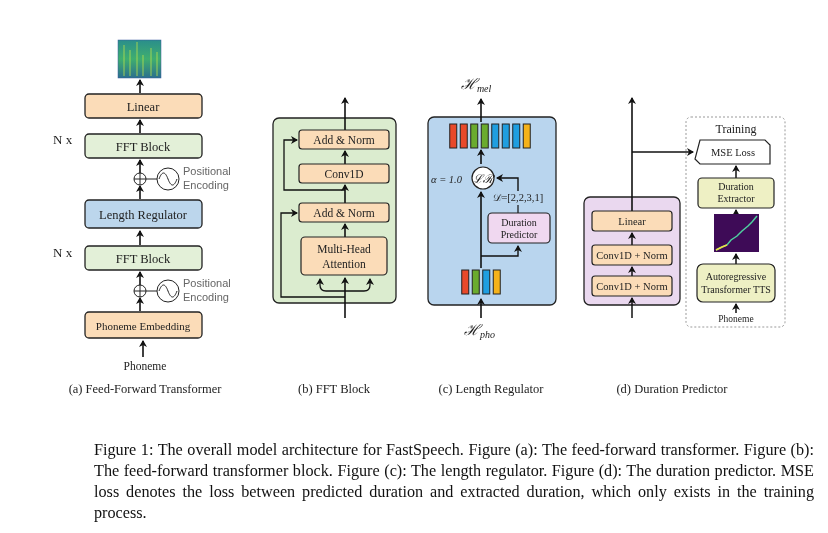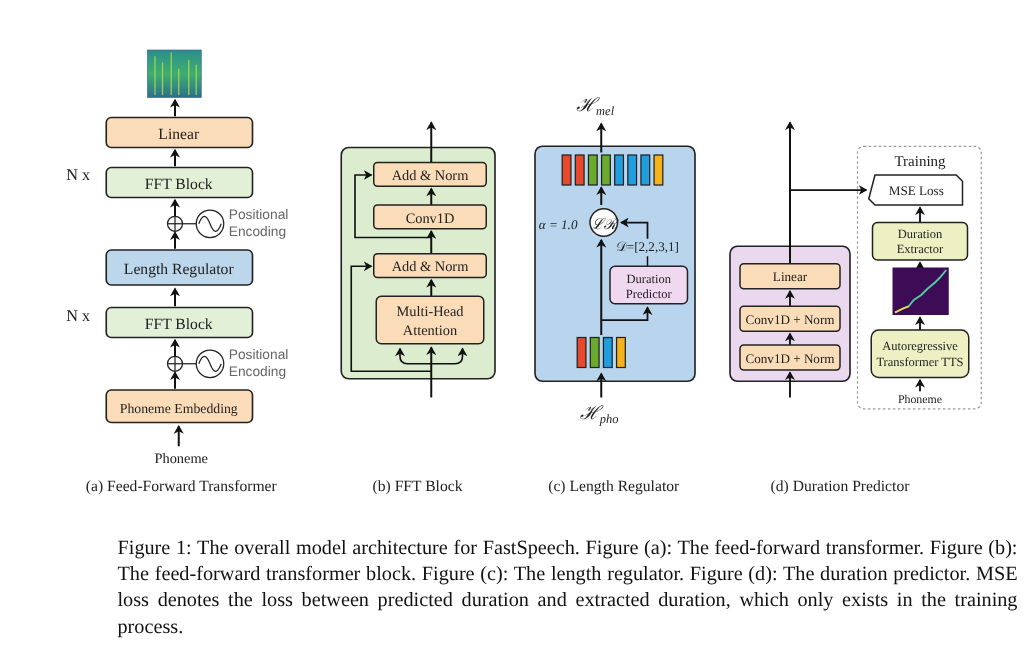--- a/index.html
+++ b/index.html
@@ -1,19 +1,19 @@
 <!DOCTYPE html>
 <html><head>
 <meta charset="utf-8">
 <style>
   html, body { margin:0; padding:0; background:#ffffff; }
   body { width:828px; height:533px; position:relative; overflow:hidden; font-family:"Liberation Serif", serif; color:#222; }
   svg text { font-family:"Liberation Serif", serif; fill:#222; }
   .sans { font-family:"Liberation Sans", sans-serif !important; fill:#666 !important; }
-  #caption { position:absolute; left:94px; top:428px; width:720px; font-size:16.2px; line-height:21px; color:#111; text-align:justify; }
+  #caption { position:absolute; left:94px; top:440px; width:720px; font-size:16.2px; line-height:21px; color:#111; text-align:justify; }
 </style>
 </head>
 <body>
 
 <svg width="828" height="420" viewBox="0 0 828 420" style="position:absolute;left:0;top:0;">
   <defs>
     <marker id="ah" markerWidth="8" markerHeight="8" refX="6" refY="4" orient="auto" markerUnits="userSpaceOnUse">
       <path d="M0,0 L7,4 L0,8 L2,4 Z" fill="#111"></path>
     </marker>
     <linearGradient id="melgrad" x1="0" y1="0" x2="0" y2="1">

